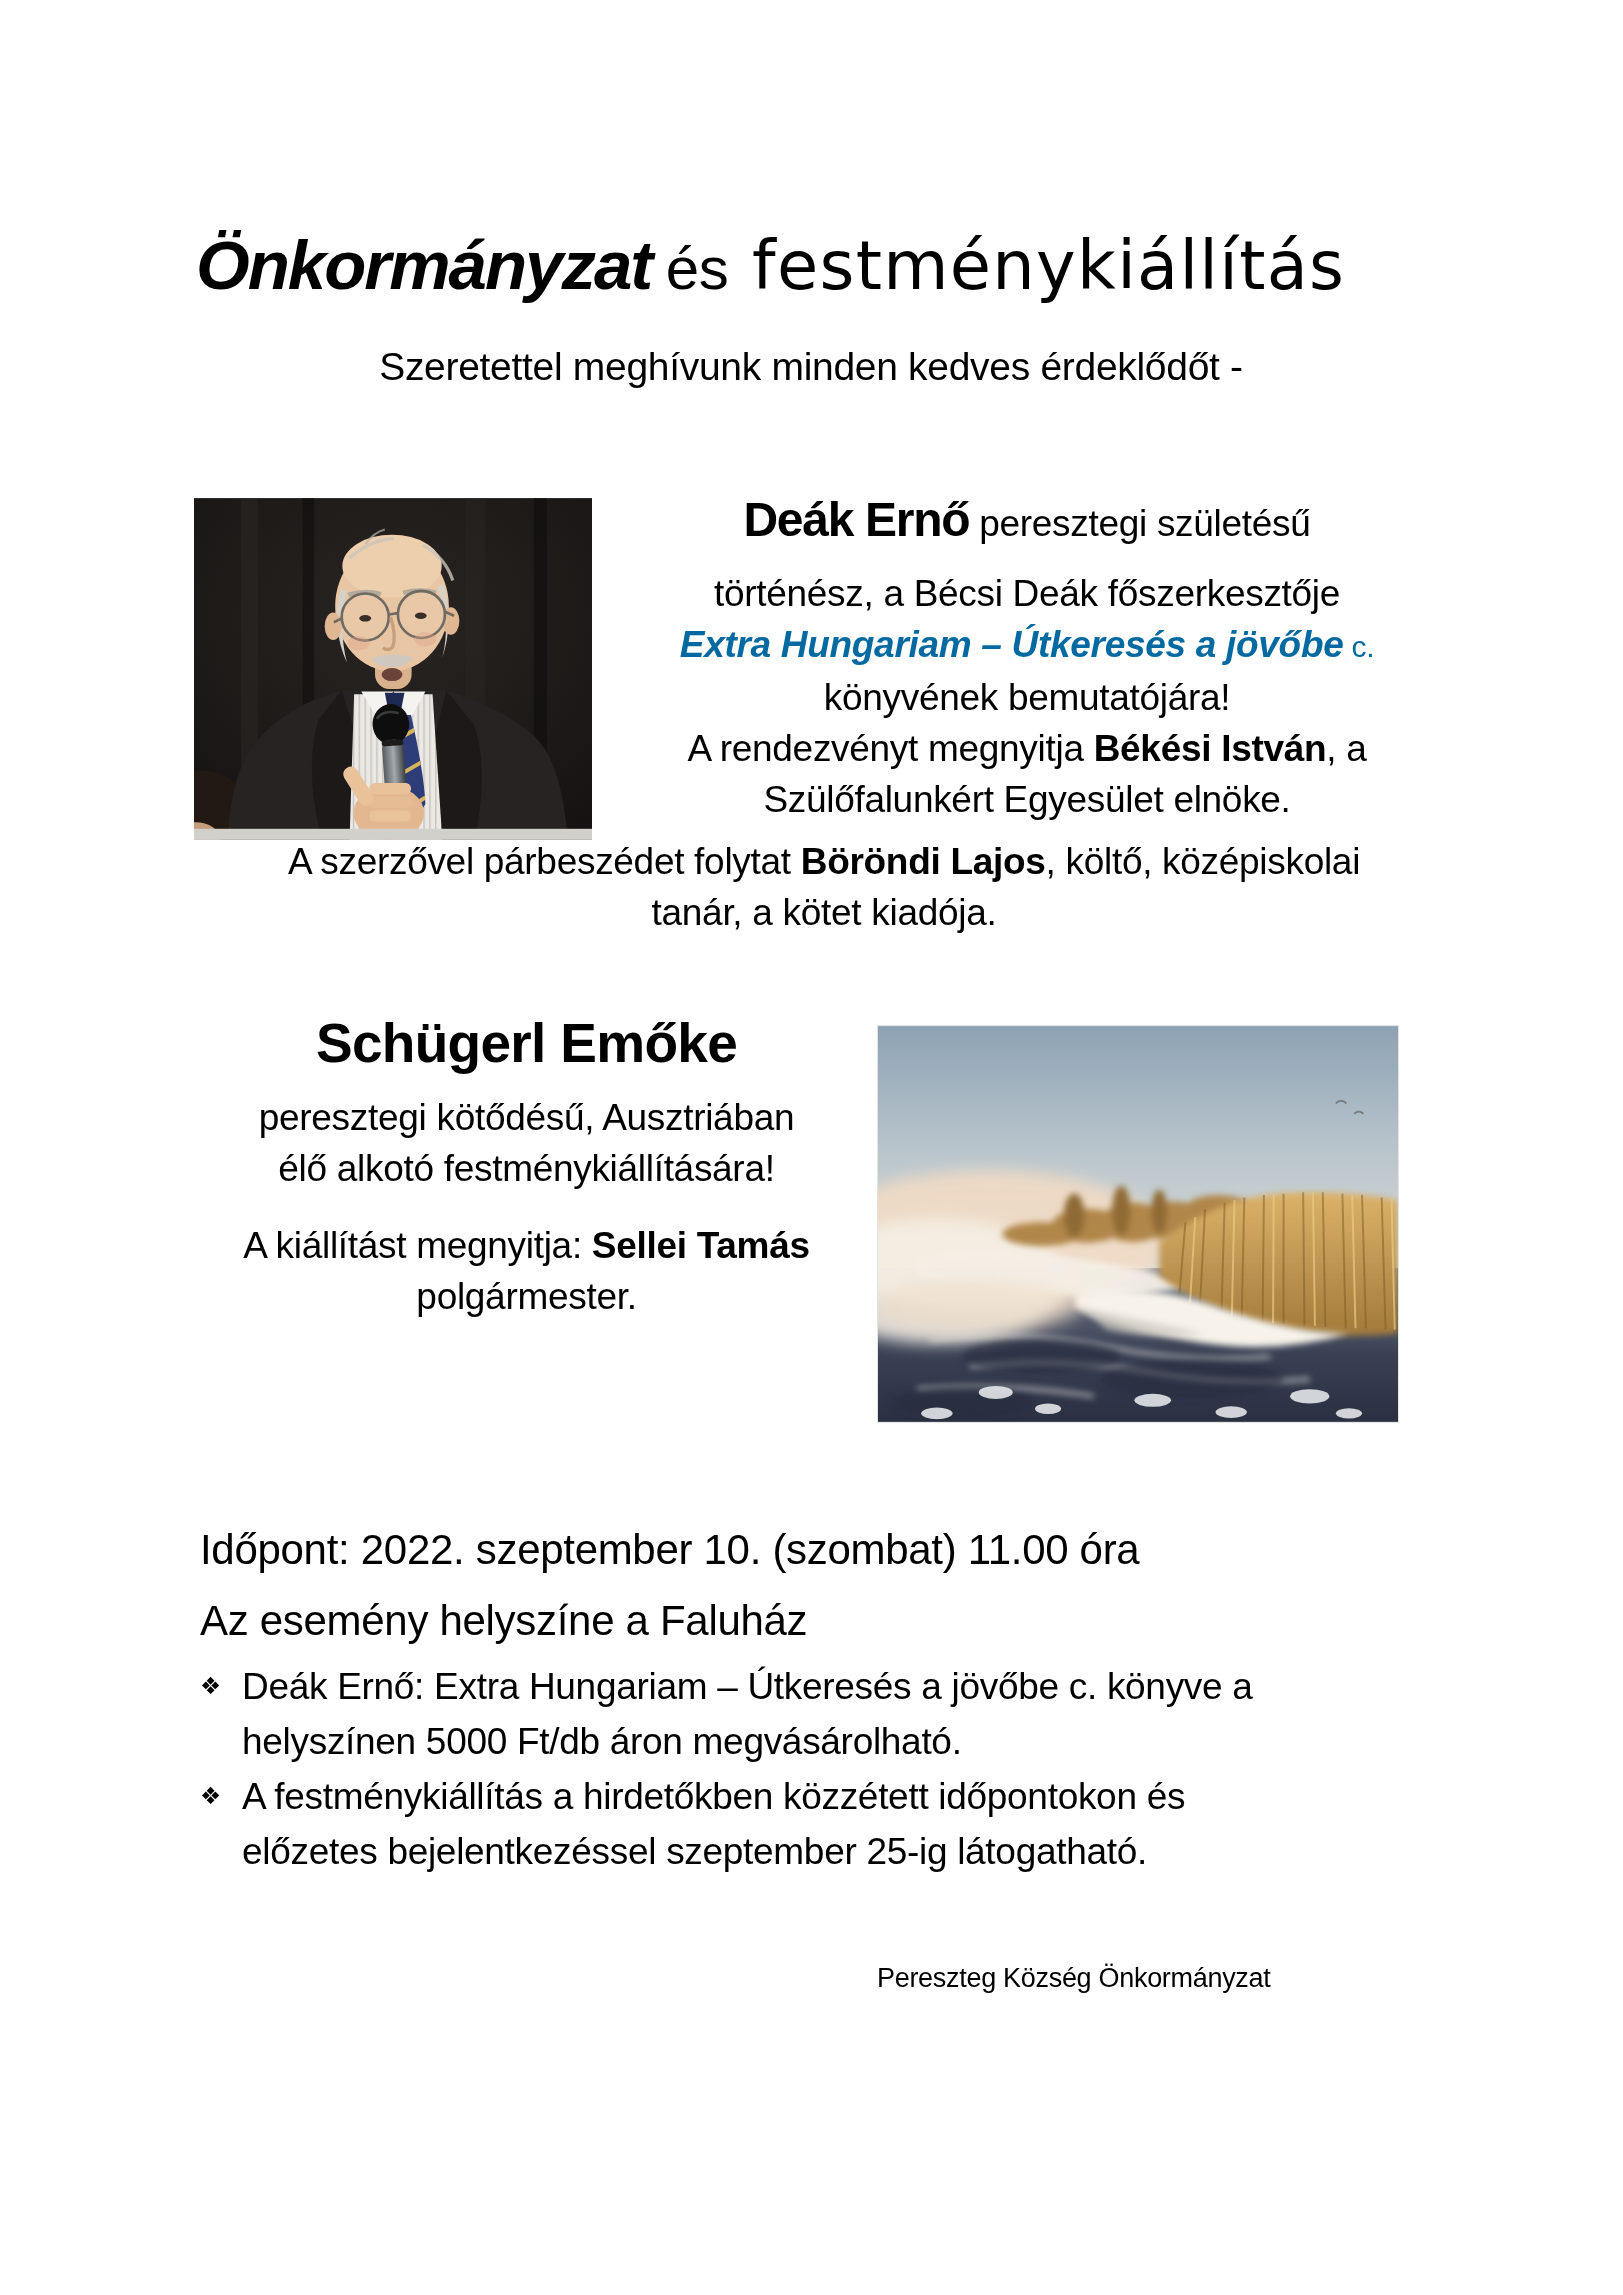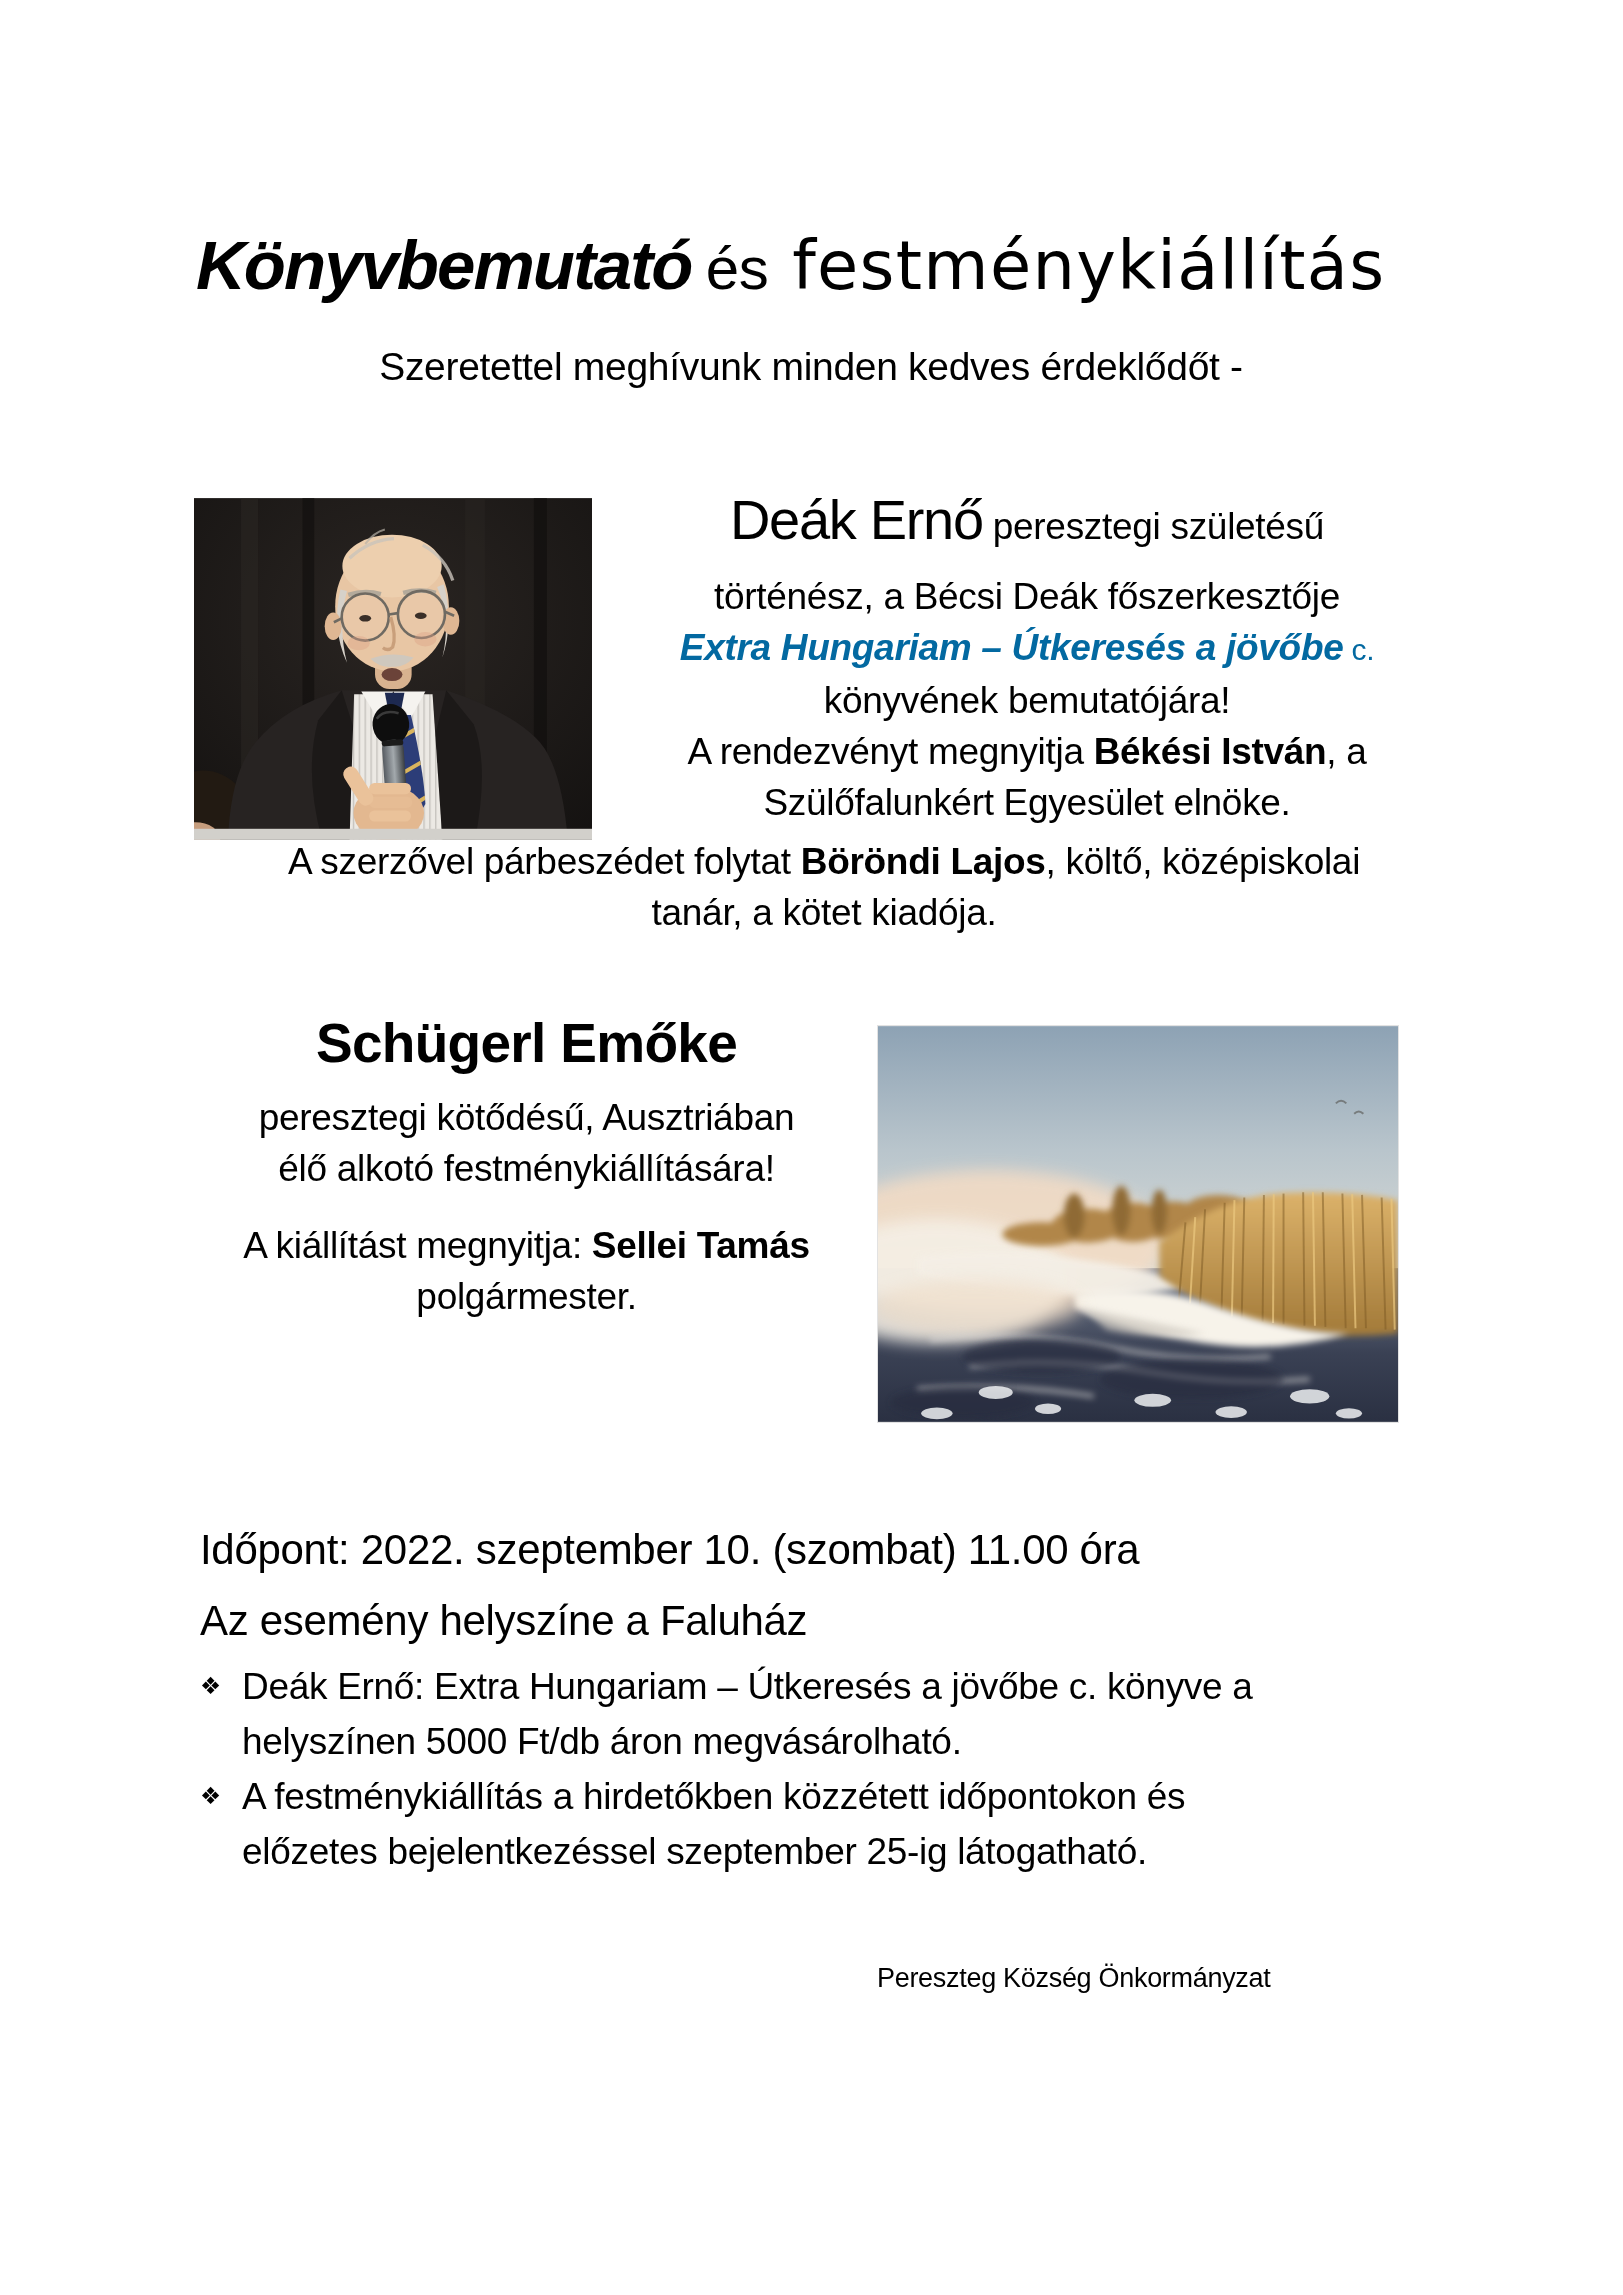--- a/index.html
+++ b/index.html
@@ -24,21 +24,21 @@
   .title-exh{font-size:67px;font-weight:400;letter-spacing:1.3px;font-family:"DejaVu Sans",sans-serif;}
 
   .subtitle{top:345px;left:196px;width:1230px;font-size:39px;text-align:center;}
 
   
   .speaker-photo{top:498px;left:194px;width:398px;height:342px;}
 
   
   .book-col{top:484px;left:615px;width:824px;text-align:center;}
   .line-name{line-height:72px;white-space:nowrap;}
-  .big-name{font-size:56px;font-weight:400;letter-spacing:-1.3px;}
+  .big-name{font-size:48px;font-weight:700;letter-spacing:-1.3px;}
   .body-line{font-size:37px;line-height:51px;white-space:nowrap;}
   .blue{color:#0369a1;}
   .blue-title{font-size:37px;font-weight:700;font-style:italic;}
   .blue-abbr{font-size:30px;}
   .bold{font-weight:700;}
 
   
   .dialog-block{top:836px;left:196px;width:1256px;text-align:center;}
 
   
@@ -62,21 +62,21 @@
 
   
   .footer{top:1963px;left:877px;font-size:27px;white-space:nowrap;}
 </style>
 </head>
 <body>
 
 <div class="page">
 
   <div class="abs title-line">
-    <span class="title-book">Könyvbemutató</span><span class="title-and">és</span><span class="title-exh">festménykiállítás</span>
+    <span class="title-book">Önkormányzat</span><span class="title-and">és</span><span class="title-exh">festménykiállítás</span>
   </div>
 
   <div class="abs subtitle">Szeretettel meghívunk minden kedves érdeklődőt -</div>
 
   <div class="abs speaker-photo">
     <svg viewBox="0 0 609 523" width="398" height="342">
       <defs>
         <radialGradient id="bgv" cx="0.5" cy="0.35" r="0.85">
           <stop offset="0" stop-color="#2a2522"></stop>
             <stop offset="1" stop-color="#131110"></stop>

